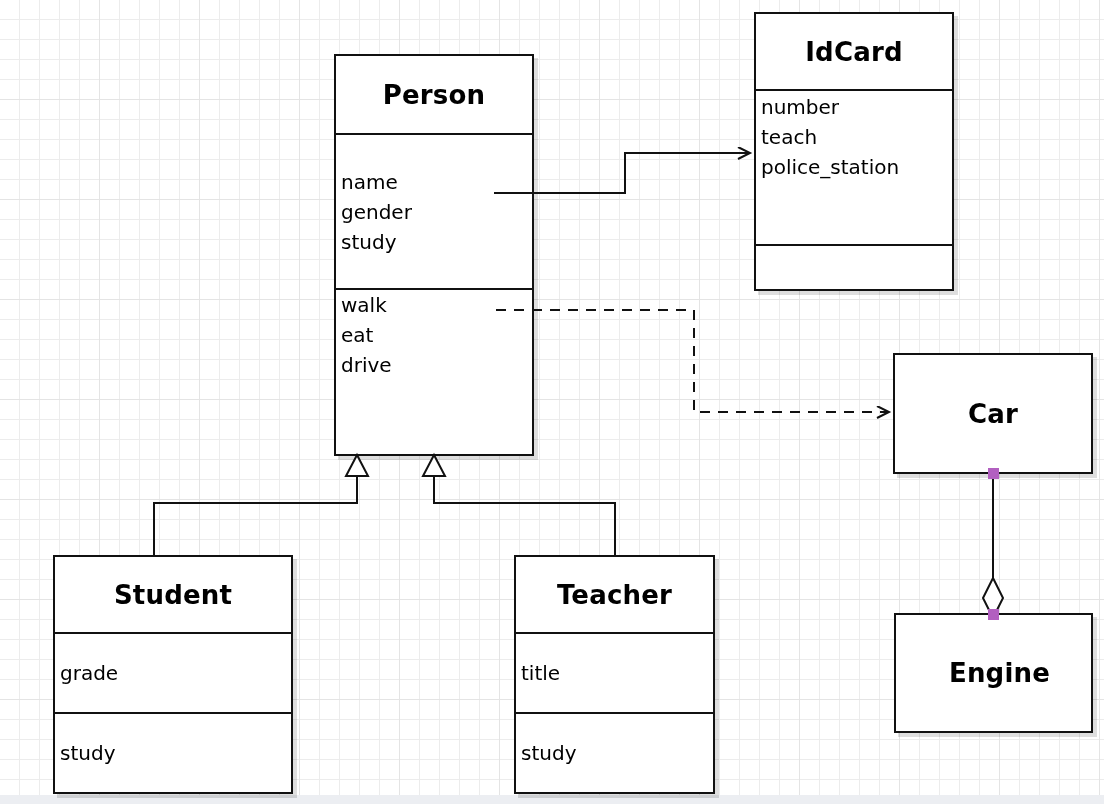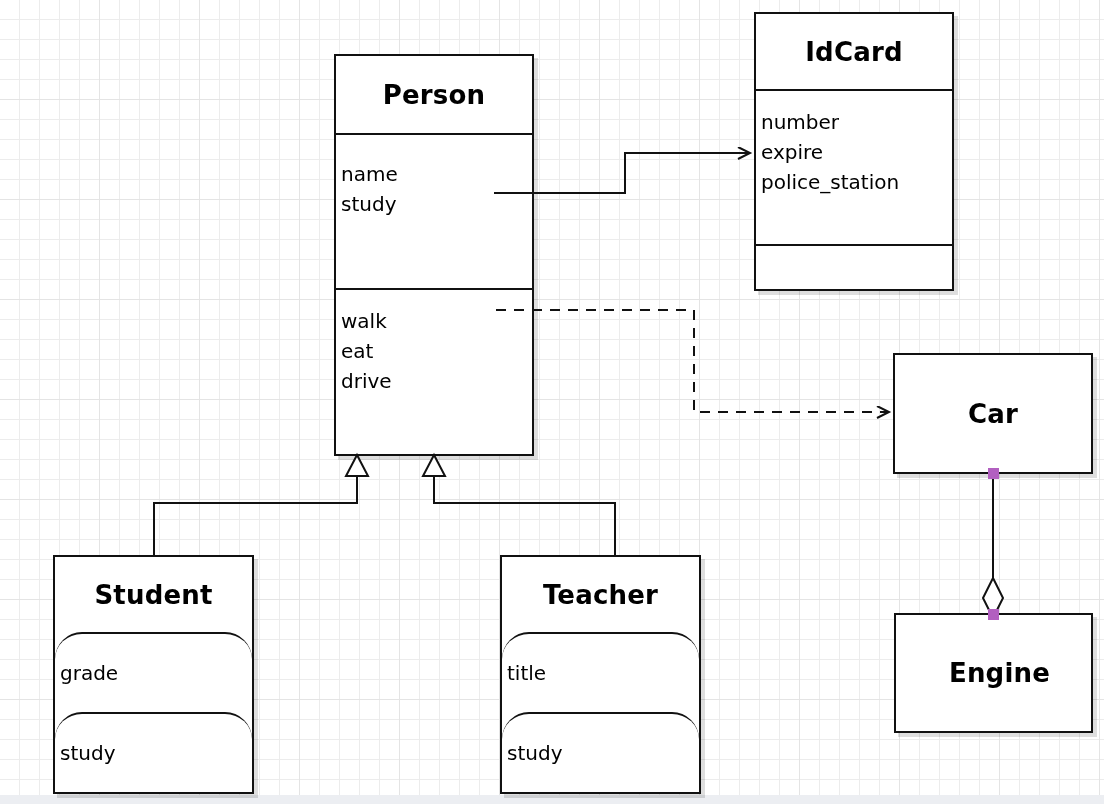--- a/index.html
+++ b/index.html
@@ -62,21 +62,21 @@
     font-size: 26px;
     color: #000000;
     letter-spacing: 0.2px;
   }
   .members {
     padding: 0 0 0 5px;
     display: flex;
     flex-direction: column;
     justify-content: flex-start;
   }
-  .members.center-v { justify-content: center; border-radius: 27px; }
+  .members.center-v { justify-content: center; }
   .member-line {
     font-size: 20px;
     line-height: 30px;
     color: #000000;
     white-space: nowrap;
   }
   .empty-compartment { }
 
   svg.edges {
     position: absolute;
@@ -132,60 +132,61 @@
       <path d="M 993 474 L 993 582" fill="none" stroke="#111111" stroke-width="2"></path>
       <polygon points="993,578 1003,598 993,618 983,598" fill="#ffffff" stroke="#111111" stroke-width="2"></polygon>
     </g>
   </svg>
 
   <div class="handle" style="left:988px; top:468px;"></div>
   <div class="handle" style="left:988px; top:609px;"></div>
 
   <div class="uml-class" style="left:294px; top:54px; width:200px; height:402px;margin-left:40px;">
     <div class="compartment class-title" style="height:77px;">Person</div>
-    <div class="compartment members" style="height:155px; padding-top:24px;">
+    <div class="compartment members" style="height:155px; padding-top:32px;">
       <div class="member-line">name</div>
+      <div class="member-line">gender</div>
       <div class="member-line">study</div>
     </div>
-    <div class="compartment members" style="height:166px; padding-top:16px;">
+    <div class="compartment members" style="height:166px; ">
       <div class="member-line">walk</div>
       <div class="member-line">eat</div>
       <div class="member-line">drive</div>
     </div>
   </div>
 
   <div class="uml-class" style="left:754px; top:12px; width:200px; height:279px;">
     <div class="compartment class-title" style="height:75px;">IdCard</div>
-    <div class="compartment members" style="height:155px; padding-top:16px;">
+    <div class="compartment members" style="height:155px; padding-top:1px;">
       <div class="member-line">number</div>
-      <div class="member-line">expire</div>
+      <div class="member-line">teach</div>
       <div class="member-line">police_station</div>
     </div>
     <div class="compartment members empty-compartment" style="height:45px;"></div>
   </div>
 
   <div class="uml-class" style="left:893px; top:353px; width:200px; height:121px;">
     <div class="compartment class-title" style="height:117px;">Car</div>
   </div>
 
   <div class="uml-class" style="left:894px; top:613px; width:199px; height:120px;">
     <div class="compartment class-title" style="height:116px;margin-left:12px;">Engine</div>
   </div>
 
-  <div class="uml-class" style="left:53px; top:555px; width:201px; height:239px;">
+  <div class="uml-class" style="left:53px; top:555px; width:240px; height:239px;">
     <div class="compartment class-title" style="height:75px;">Student</div>
     <div class="compartment members center-v" style="height:80px;">
       <div class="member-line">grade</div>
     </div>
     <div class="compartment members center-v" style="height:80px;">
       <div class="member-line">study</div>
     </div>
   </div>
 
-  <div class="uml-class" style="left:500px; top:555px; width:201px; height:239px;">
+  <div class="uml-class" style="left:514px; top:555px; width:201px; height:239px;">
     <div class="compartment class-title" style="height:75px;">Teacher</div>
     <div class="compartment members center-v" style="height:80px;">
       <div class="member-line">title</div>
     </div>
     <div class="compartment members center-v" style="height:80px;">
       <div class="member-line">study</div>
     </div>
   </div>
 
 </div>

